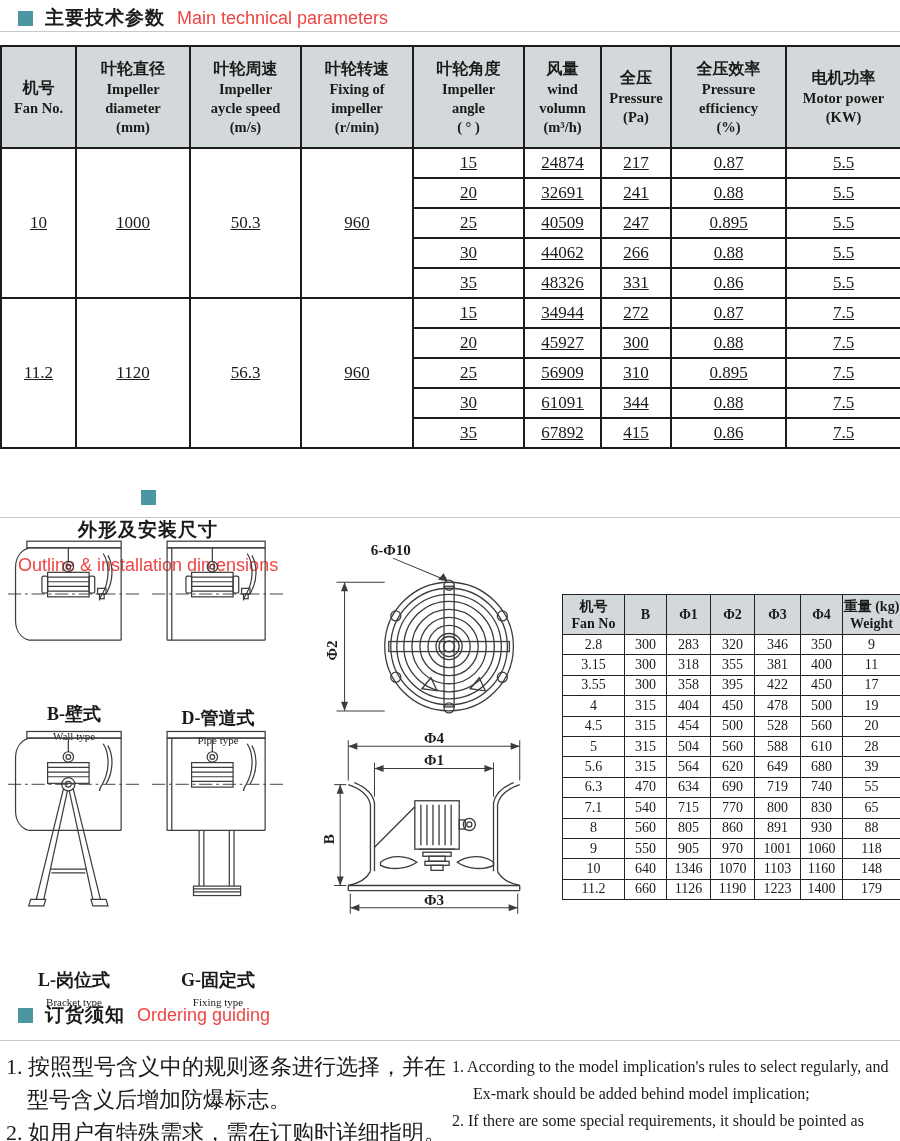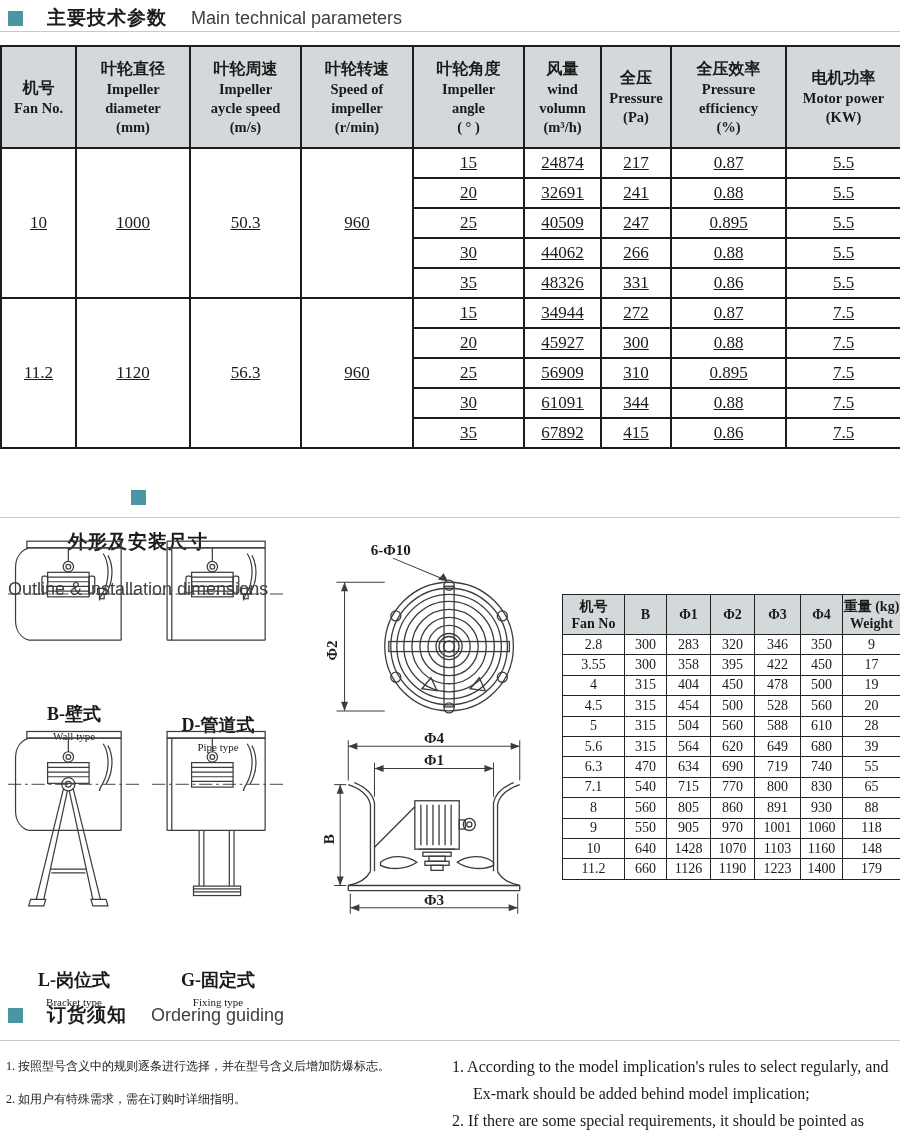--- a/index.html
+++ b/index.html
@@ -1,23 +1,23 @@
 <!DOCTYPE html>
 <html><head>
 <meta charset="utf-8">
 <style>
   html,body{margin:0;padding:0;background:#fff;}
   #page{position:relative;width:900px;height:1141px;background:#ffffff;overflow:hidden;
         font-family:"Liberation Serif",serif;color:#1a1a1a;}
 
   
-  .sec-header{position:absolute;left:8px;display:flex;align-items:center;gap:24px;text-align:center;}
+  .sec-header{position:absolute;left:18px;display:flex;align-items:center;gap:12px;text-align:center;}
   .sec-square{width:15px;height:15px;flex:0 0 auto;}
   .sec-title-zh{font-family:"Liberation Sans",sans-serif;font-weight:bold;font-size:19px;color:#1b1b1b;letter-spacing:1px;}
-  .sec-title-en{font-family:"Liberation Sans",sans-serif;font-size:18px;color:#404040;}
+  .sec-title-en{font-family:"Liberation Sans",sans-serif;font-size:18px;color:#ef4444;}
   .divider{position:absolute;left:0;right:0;height:1px;background:#c6caca;}
 
   
   #main-table{position:absolute;left:0;top:45px;width:900px;border-collapse:collapse;table-layout:fixed;}
   #main-table th,#main-table td{border:2px solid #1d1d1d;text-align:center;vertical-align:middle;padding:0;}
   #main-table thead tr{height:102px;background:#d3d9da;}
   #main-table tbody tr{height:30px;}
   #main-table tbody td{font-size:17px;text-decoration:underline;}
   .hline{font-size:14.5px;line-height:19px;font-family:"Liberation Serif",serif;}
   .hline.zh{font-size:16px;line-height:22px;}
@@ -39,21 +39,21 @@
   #dim-table{position:absolute;left:562px;top:64px;width:338px;border-collapse:collapse;table-layout:fixed;}
   #dim-table th,#dim-table td{border:1.5px solid #232323;text-align:center;vertical-align:middle;padding:0;}
   #dim-table thead tr{height:40px;background:#d3d9da;}
   #dim-table tbody tr{height:20.4px;}
   #dim-table tbody td{font-size:14px;line-height:16px;}
   .dhline{font-size:14px;line-height:17px;}
 
   
   .olist{position:absolute;}
   .oli{margin:0;padding-left:21px;text-indent:-21px;}
-  #ordering-zh .oli{font-size:12px;line-height:33px;}
+  #ordering-zh .oli{font-size:22px;line-height:33px;}
   #ordering-en .oli{font-size:16px;line-height:27px;}
 </style>
 </head>
 <body>
 
 <div id="page">
 
   <svg width="0" height="0" style="position:absolute">
     <defs>
       <pattern id="hatch" patternUnits="userSpaceOnUse" width="4" height="4" patternTransform="rotate(45)">
@@ -94,21 +94,21 @@
             <div class="hline">(mm)</div>
           </th>
           <th>
             <div class="hline zh">叶轮周速</div>
             <div class="hline">Impeller</div>
             <div class="hline">aycle  speed</div>
             <div class="hline">(m/s)</div>
           </th>
           <th>
             <div class="hline zh">叶轮转速</div>
-            <div class="hline">Speed of</div>
+            <div class="hline">Fixing of</div>
             <div class="hline">impeller</div>
             <div class="hline">(r/min)</div>
           </th>
           <th>
             <div class="hline zh">叶轮角度</div>
             <div class="hline">Impeller</div>
             <div class="hline">angle</div>
             <div class="hline">(  °  )</div>
           </th>
           <th>
@@ -272,21 +272,21 @@
         <line x1="42" y1="52" x2="86" y2="52"></line>
           <line x1="42" y1="57" x2="86" y2="57"></line>
         <rect x="36" y="41" width="6" height="18" rx="2"></rect>
         <rect x="86" y="41" width="6" height="18" rx="2"></rect>
         <path d="M101,17 C108,28 108,46 100,60 C98,63 97,65 97,67"></path>
         <path d="M106,19 C112,30 112,46 104,60"></path>
         <rect x="95" y="54" width="9" height="6"></rect>
           <rect x="97" y="60" width="5" height="5"></rect>
       </g>
     </svg>
-    <div class="fig-label" style="left:152px;top:139px;width:132px;">
+    <div class="fig-label" style="left:152px;top:132px;width:132px;">
       <div class="l1">D-管道式</div>
       <div class="l2">Pipe  type</div>
     </div>
 
     <svg class="figsvg" style="left:8px;top:196px;" width="132" height="192" viewBox="0 0 140 200">
       <g class="ln">
         <rect x="20" y="4" width="100" height="7" fill="url(#hatch)"></rect>
         <path d="M22,11 C13,14 8,22 8,32 L8,88 C8,98 13,106 22,109"></path>
         <line x1="22" y1="11" x2="120" y2="11"></line>
         <line x1="120" y1="11" x2="120" y2="109"></line>
@@ -487,20 +487,29 @@
           <tr>
             <td>2.8</td>
             <td>300</td>
             <td>283</td>
             <td>320</td>
             <td>346</td>
             <td>350</td>
             <td>9</td>
           </tr>
           <tr>
+            <td>3.15</td>
+            <td>300</td>
+            <td>318</td>
+            <td>355</td>
+            <td>381</td>
+            <td>400</td>
+            <td>11</td>
+          </tr>
+          <tr>
             <td>3.55</td>
             <td>300</td>
             <td>358</td>
             <td>395</td>
             <td>422</td>
             <td>450</td>
             <td>17</td>
           </tr>
           <tr>
             <td>4</td>
@@ -570,21 +579,21 @@
             <td>550</td>
             <td>905</td>
             <td>970</td>
             <td>1001</td>
             <td>1060</td>
             <td>118</td>
           </tr>
           <tr>
             <td>10</td>
             <td>640</td>
-            <td>1428</td>
+            <td>1346</td>
             <td>1070</td>
             <td>1103</td>
             <td>1160</td>
             <td>148</td>
           </tr>
           <tr>
             <td>11.2</td>
             <td>660</td>
             <td>1126</td>
             <td>1190</td>

